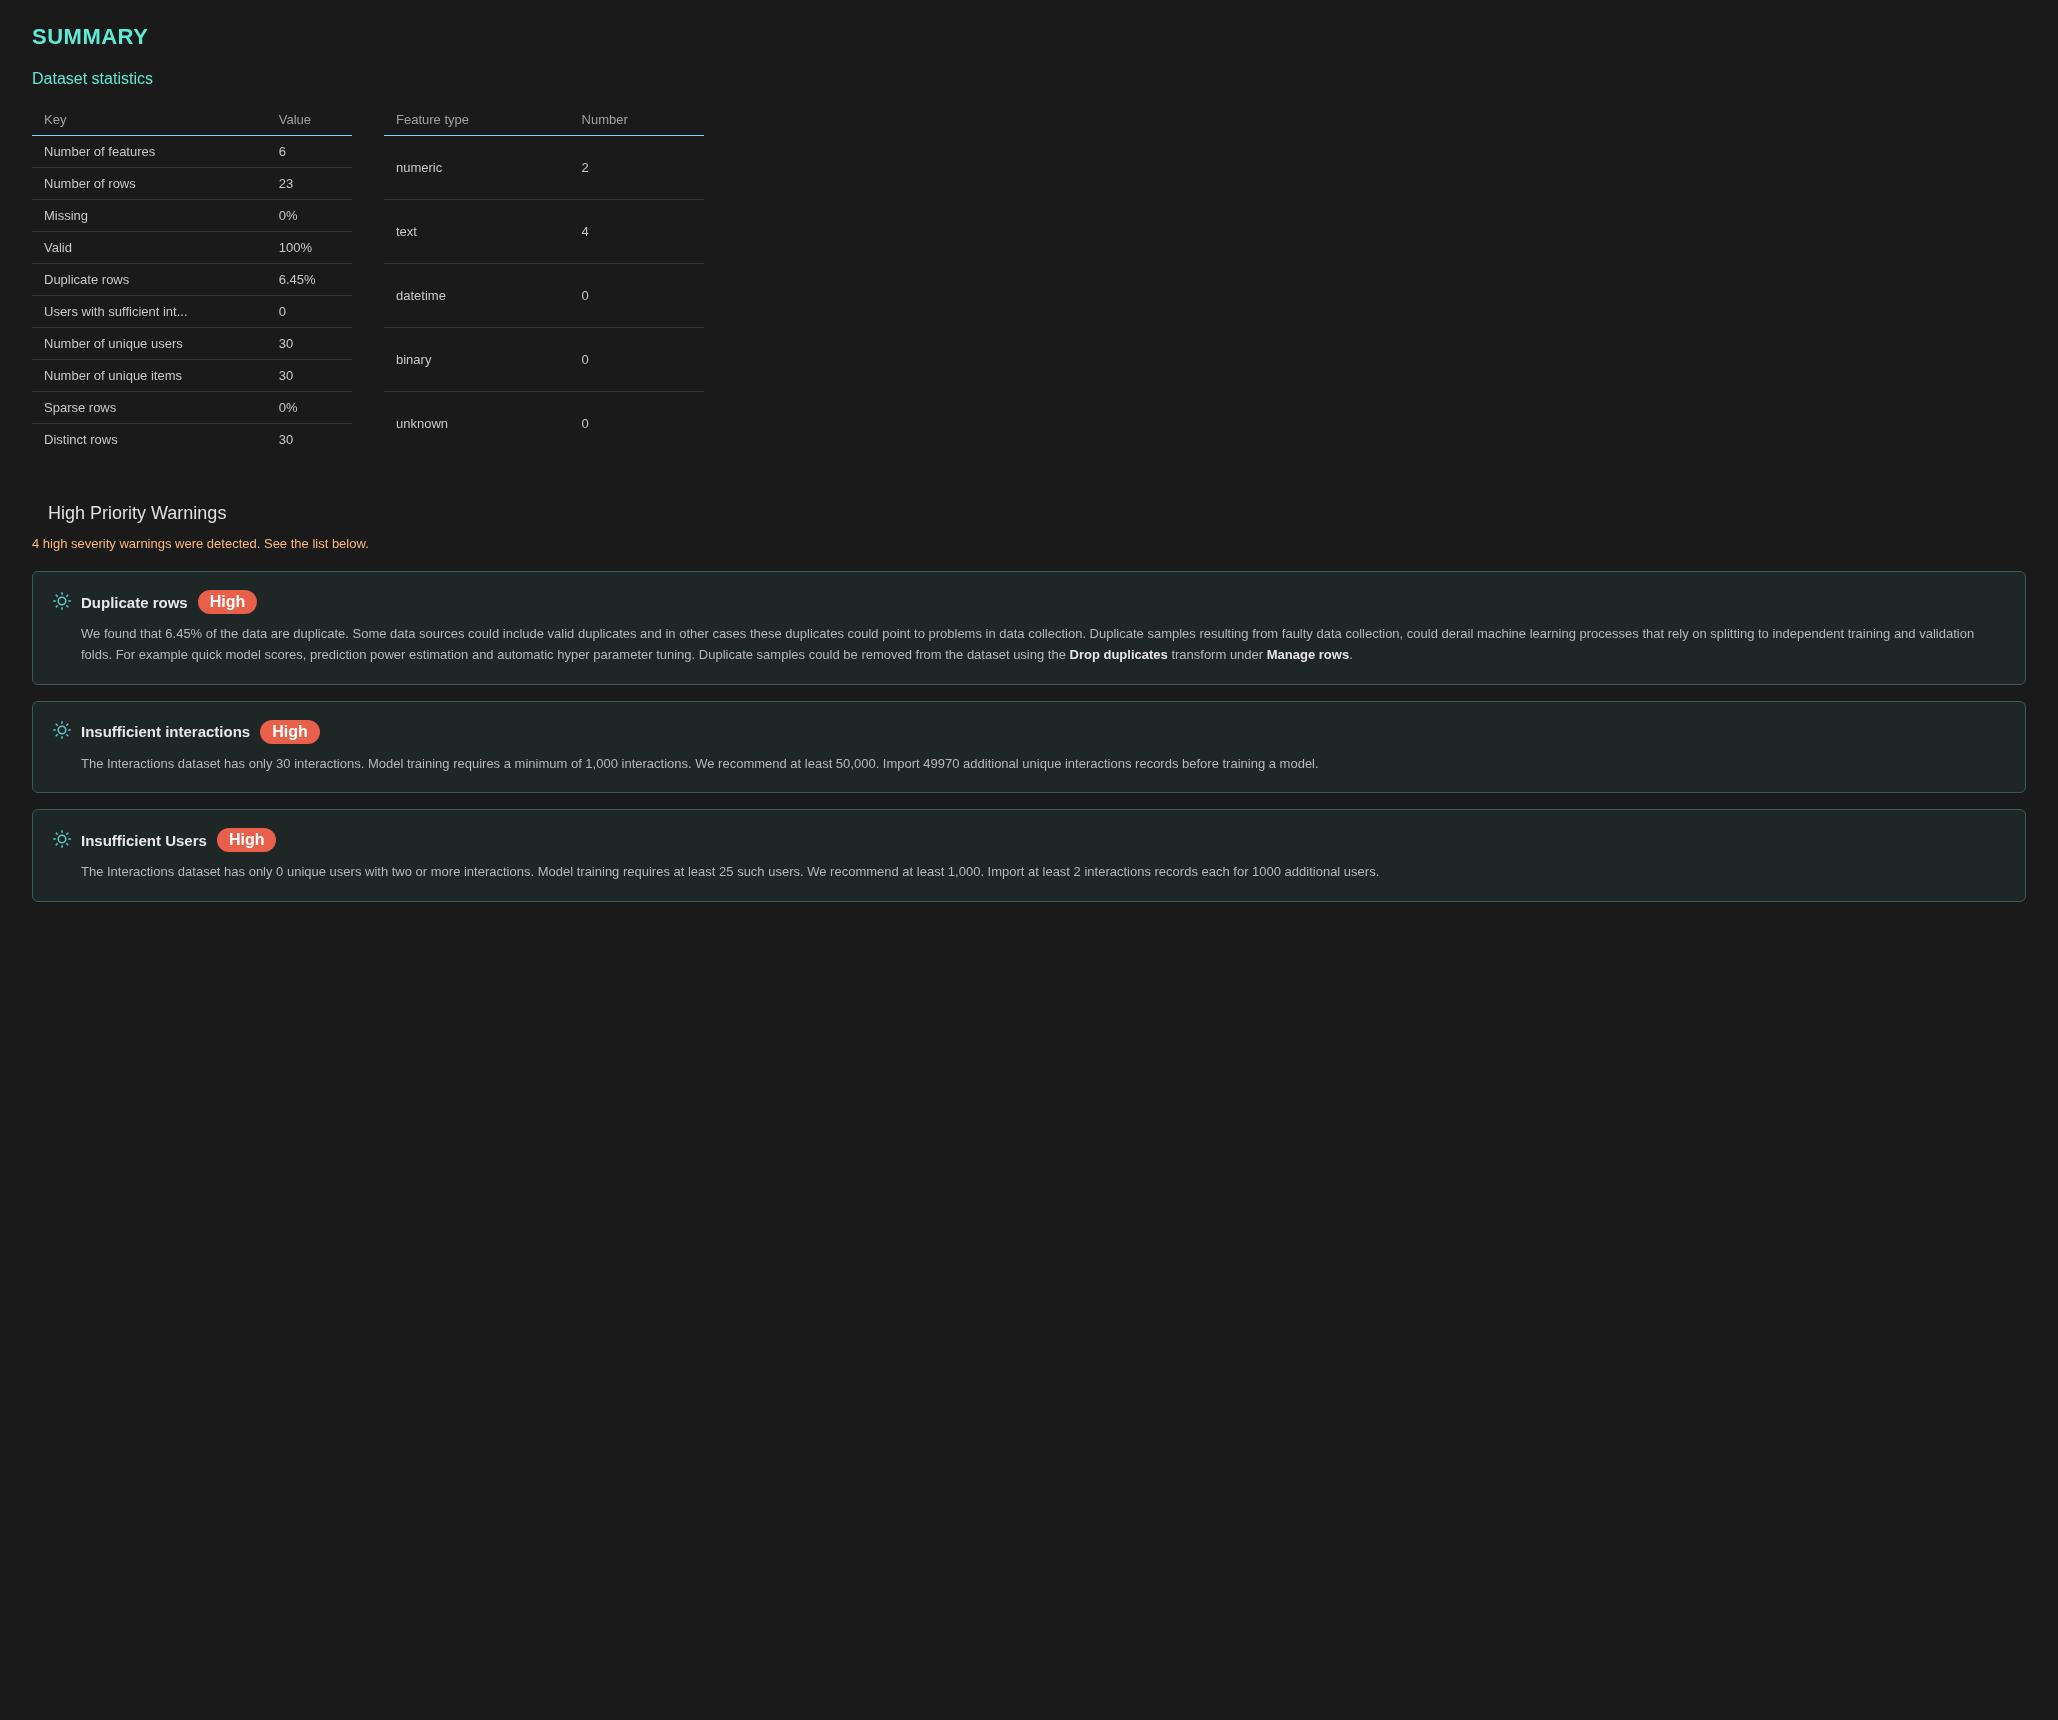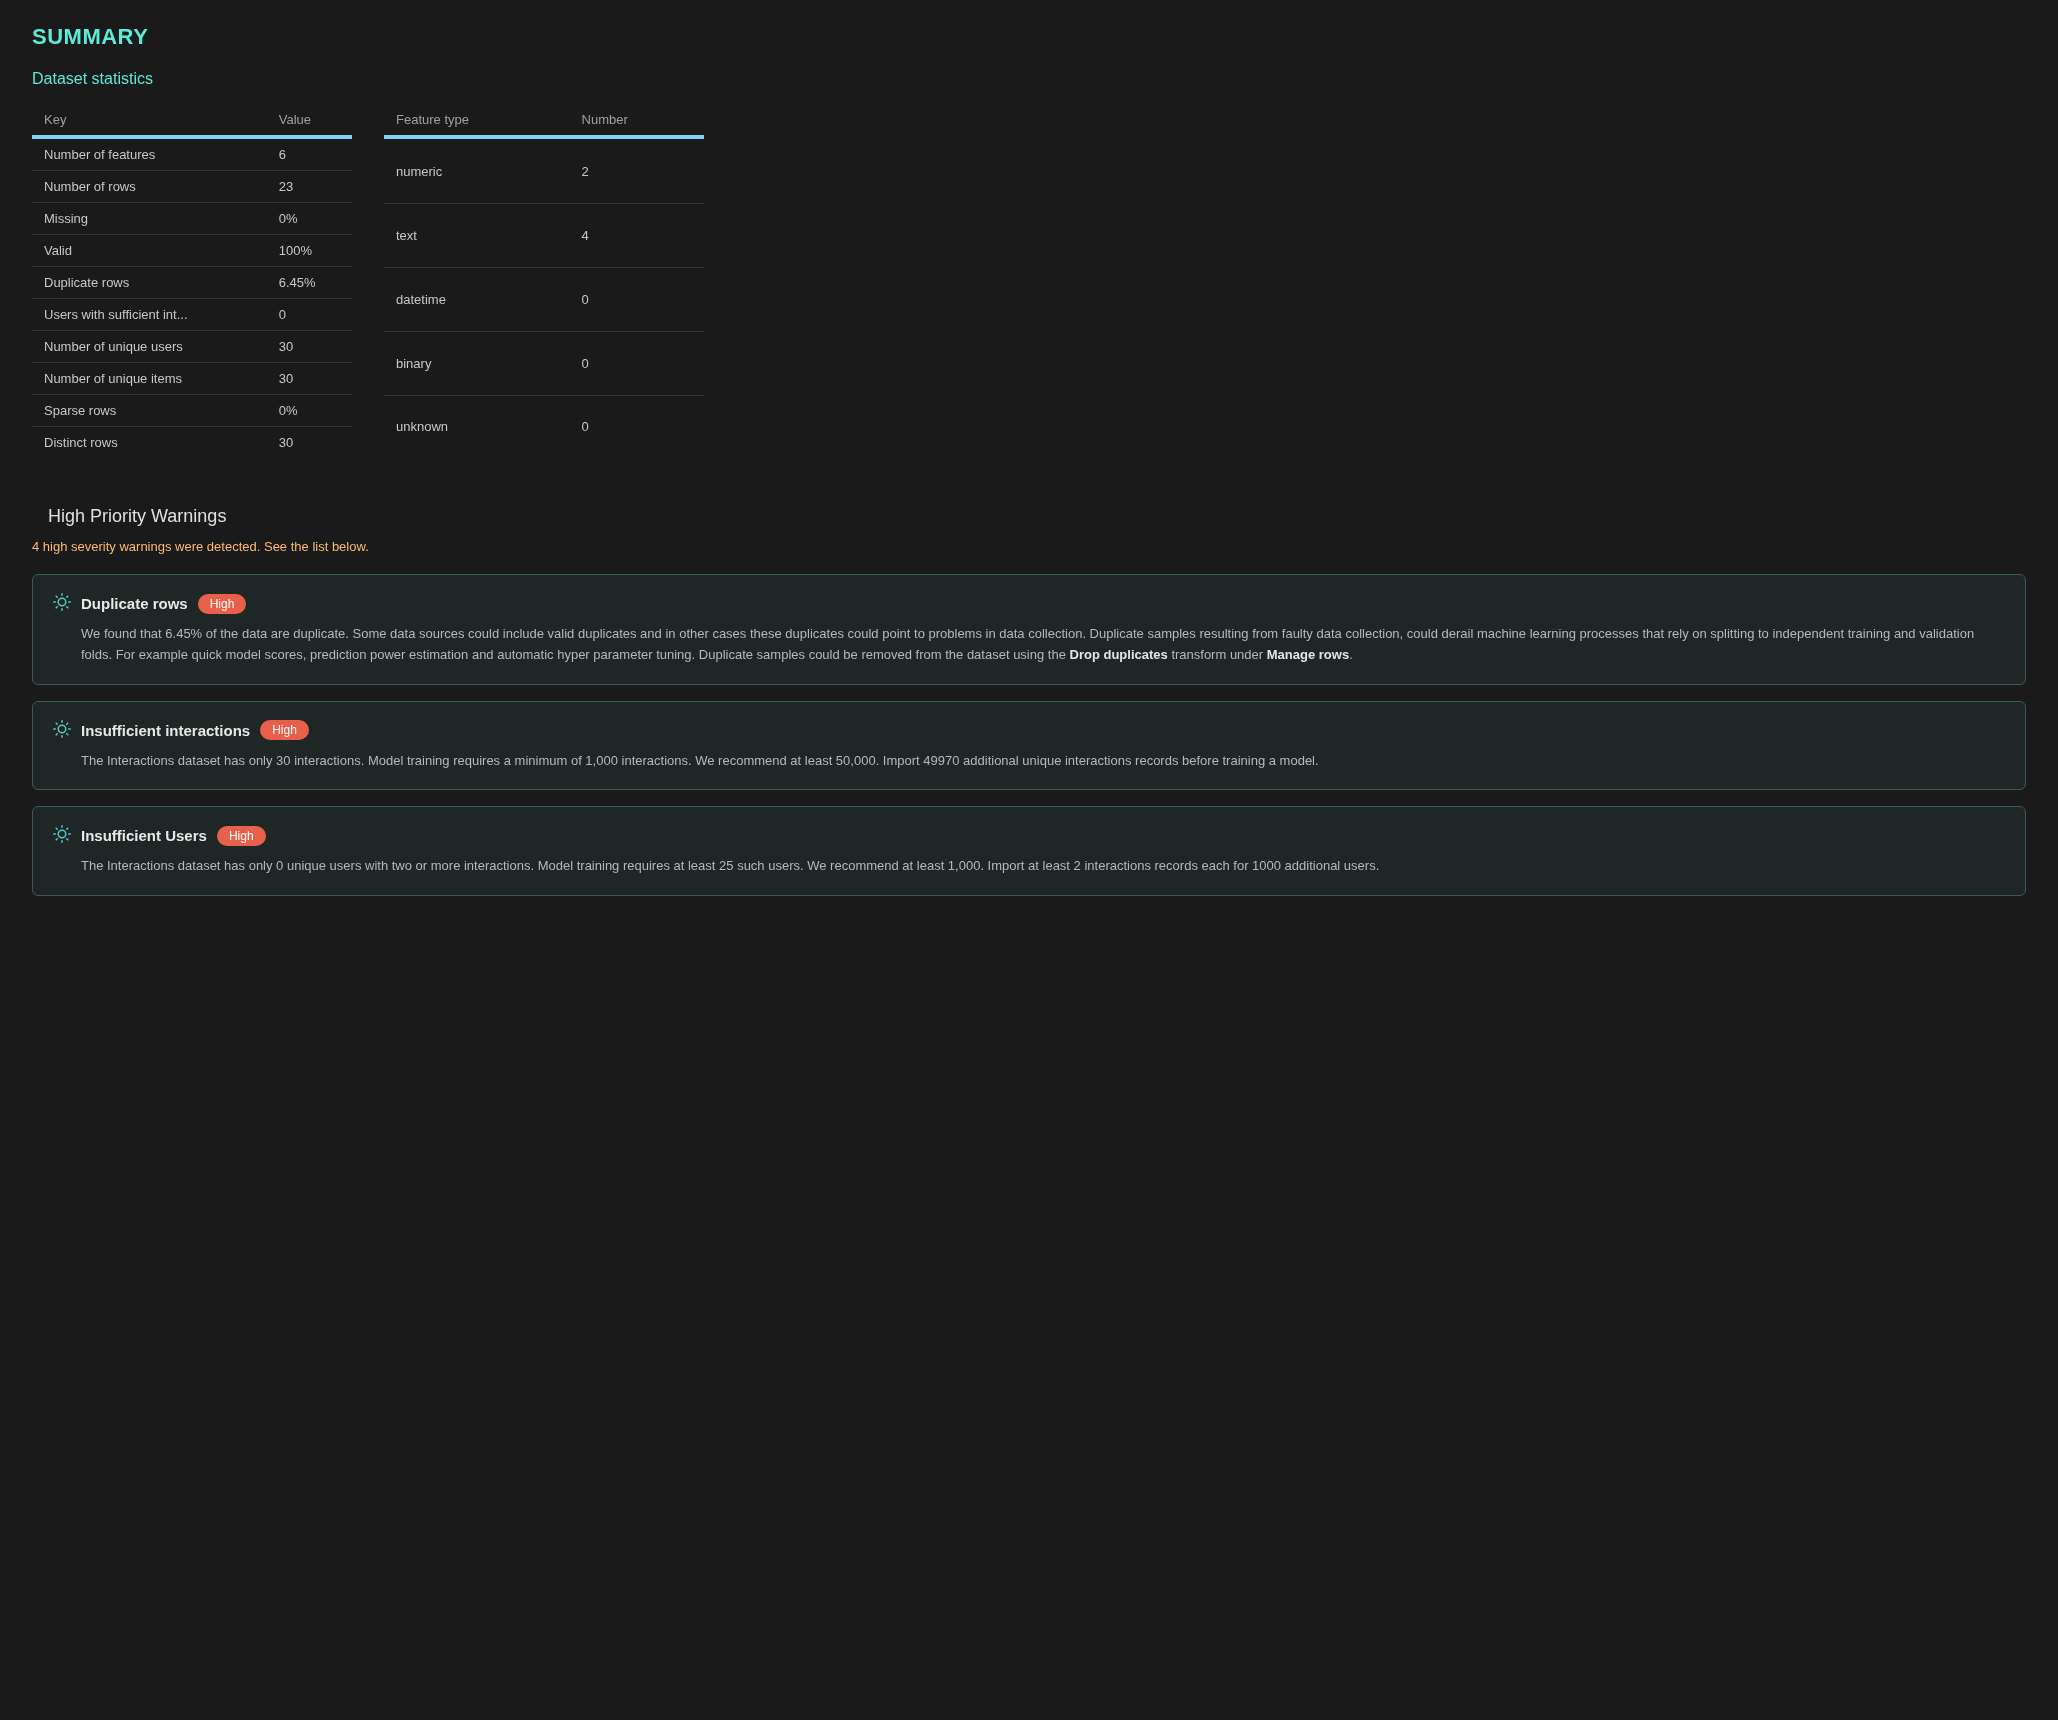--- a/index.html
+++ b/index.html
@@ -36,21 +36,21 @@
     .stat-table th, .stat-table td {
       padding: 8px 12px;
       text-align: left;
       border-bottom: 1px solid #333;
       color: #c8c8c8;
       font-size: 13px;
     }
     .stat-table th {
       color: #a0a0a0;
       font-weight: 400;
-      border-bottom: 4px solid #7dd3fc;
+      border-bottom: 1px solid #7dd3fc;
     }
     .stat-table tr:last-child td {
       border-bottom: none;
     }
     .warnings-section {
       margin-top: 8px;
     }
     h2.warnings-title {
       font-size: 18px;
       font-weight: 500;
@@ -82,22 +82,22 @@
       line-height: 1;
     }
     .warning-title {
       font-size: 15px;
       font-weight: 600;
       color: #e8e8e8;
     }
     .badge-high {
       background-color: #e8604a;
       color: #fff;
-      font-size: 12px;
-      font-weight: 400;
+      font-size: 16px;
+      font-weight: 700;
       padding: 3px 12px;
       border-radius: 20px;
     }
     .warning-body {
       font-size: 13px;
       color: #b8b8b8;
       line-height: 1.6;
       padding-left: 28px;
     }
     .warning-body strong {

